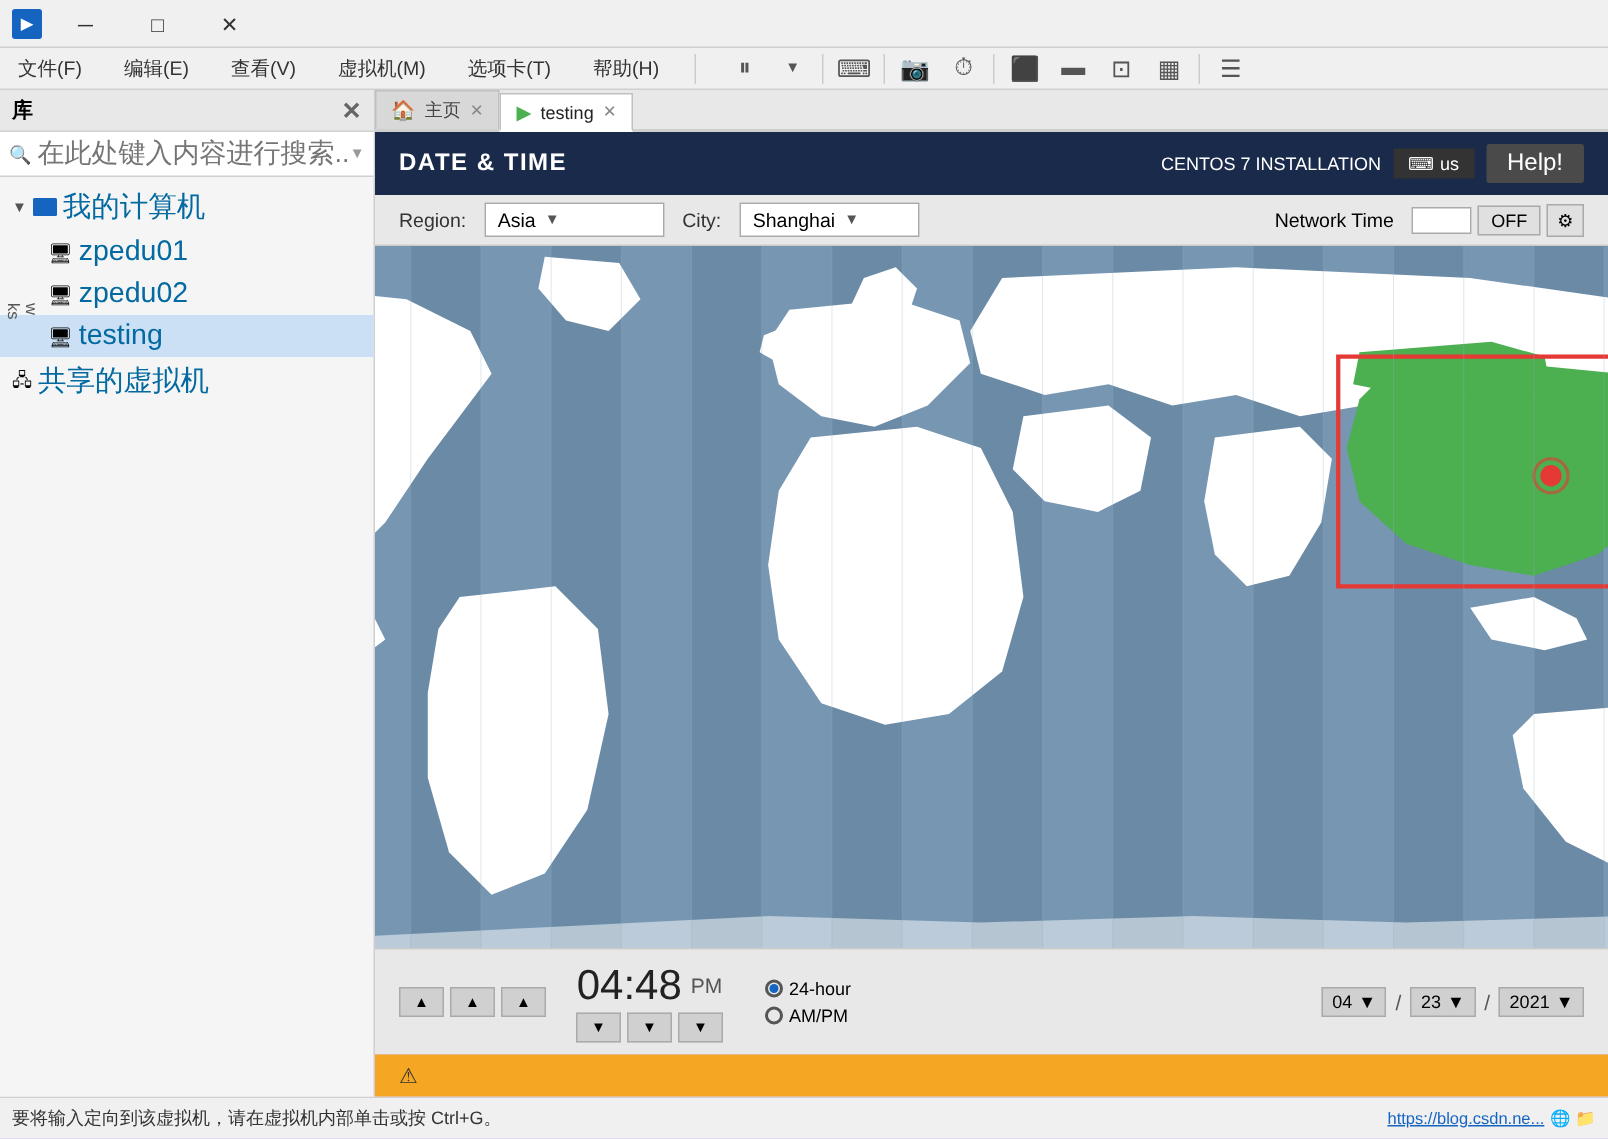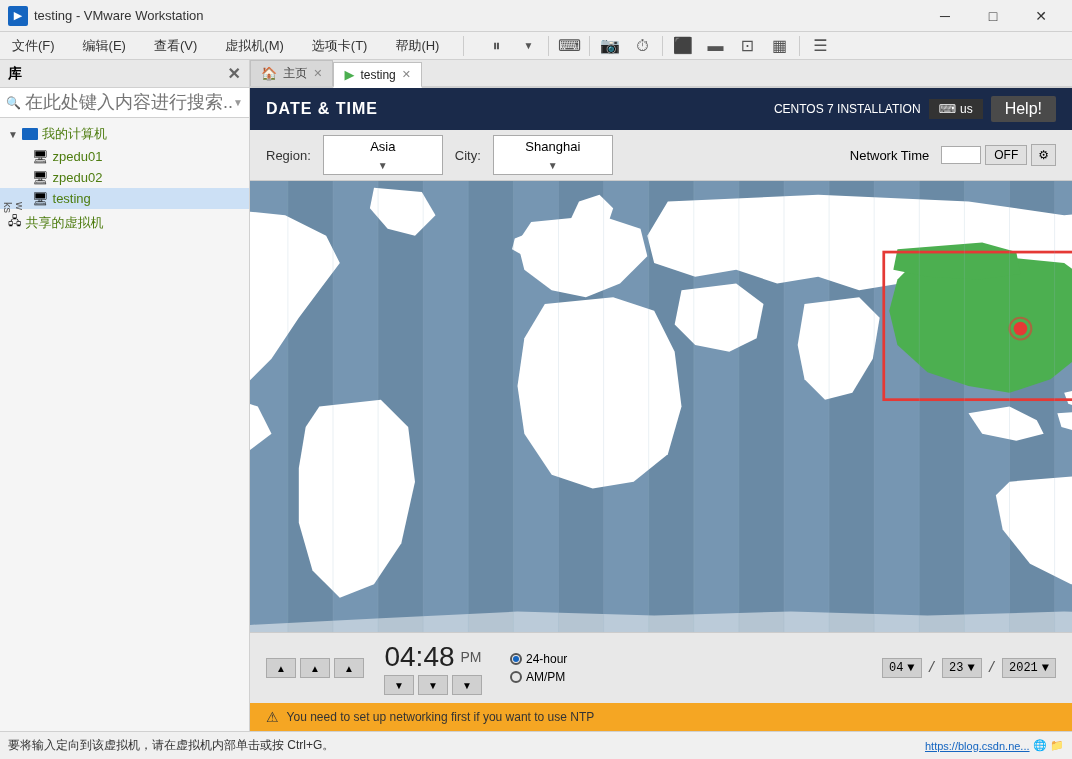--- a/index.html
+++ b/index.html
@@ -73,21 +73,21 @@
       font-size: 18px;
       color: #999;
       background: transparent;
     }
     .search-arrow { color: #999; font-size: 10px; cursor: pointer; }
     .sidebar-tree { flex: 1; overflow-y: auto; padding: 4px 0; }
     .tree-item { display: flex; align-items: center; padding: 3px 8px; cursor: pointer; }
     .tree-item.selected { background: #cce0f5; }
     .tree-indent { padding-left: 16px; }
     .tree-expander { font-size: 10px; margin-right: 4px; color: #555; }
-    .tree-label { font-size: 13px; color: #4d7c0f; }
+    .tree-label { font-size: 19px; color: #0369a1; }
     .vm-icon { display: inline-block; width: 16px; height: 12px; background: #1565c0; margin-right: 4px; border-radius: 1px; }
 
     
     .content-area {
       flex: 1;
       display: flex;
       flex-direction: column;
       background: #fff;
     }
     .tab-bar {
@@ -191,21 +191,20 @@
     .region-label { font-size: 13px; color: #333; }
     .region-select {
       display: flex;
       align-items: center;
       background: white;
       border: 1px solid #aaa;
       padding: 3px 8px;
       gap: 6px;
       cursor: pointer;
       min-width: 120px;
-      flex-direction: column;
     }
     .region-select-text { font-size: 13px; }
     .region-select-arrow { font-size: 10px; color: #555; }
     .network-time-label { margin-left: auto; font-size: 13px; }
     .network-toggle { display: flex; align-items: center; gap: 4px; }
     .off-btn {
       background: #e0e0e0;
       border: 1px solid #aaa;
       padding: 2px 8px;
       font-size: 12px;
@@ -248,21 +247,21 @@
       cursor: pointer;
       display: flex; align-items: center; justify-content: center;
       font-size: 10px;
     }
     .time-display { font-size: 28px; font-weight: normal; color: #222; display: flex; align-items: center; }
     .ampm-text { font-size: 14px; color: #555; margin-left: 6px; }
     .time-format { display: flex; flex-direction: column; gap: 4px; margin-left: 8px; }
     .radio-option { display: flex; align-items: center; gap: 4px; font-size: 12px; }
     .radio-dot { width: 12px; height: 12px; border-radius: 50%; border: 2px solid #555; display: flex; align-items: center; justify-content: center; }
     .radio-dot.active::after { content: ''; width: 6px; height: 6px; background: #1565c0; border-radius: 50%; }
-    .date-controls { margin-left: auto; display: flex; align-items: center; gap: 6px; font-size: 13px; font-family: Liberation Mono, monospace; }
+    .date-controls { margin-left: auto; display: flex; align-items: center; gap: 6px; font-size: 13px; }
     .date-dropdown-btn {
       background: #d0d0d0;
       border: 1px solid #aaa;
       padding: 2px 6px;
       font-size: 12px;
       cursor: pointer;
       display: flex; align-items: center; gap: 4px;
     }
     .date-sep { font-size: 14px; color: #555; }
 
@@ -300,21 +299,20 @@
     .selection-box { fill: none; stroke: #e53935; stroke-width: 2; }
     .city-dot { fill: #e53935; }
   </style>
 </head>
 <body>
 
 <div class="title-bar">
   <div class="title-bar-icon">
     <span style="font-size:11px;">▶</span>
   </div>
-  <span class="title-bar-text">testing - VMware Workstation</span>
   <div class="title-bar-controls">
     <button class="title-btn">─</button>
     <button class="title-btn">□</button>
     <button class="title-btn close">✕</button>
   </div>
 </div>
 
 <div class="menu-bar">
   <span class="menu-item">文件(F)</span>
   <span class="menu-item">编辑(E)</span>
@@ -593,21 +591,20 @@
 
           <div class="date-dropdown-btn">
             <span>2021</span>
             <span>▼</span>
           </div>
         </div>
       </div>
 
       <div class="warning-bar">
         <span class="warning-icon">⚠</span>
-        <span>You need to set up networking first if you want to use NTP</span>
       </div>
     </div>
   </div>
 </div>
 
 <div class="status-bar">
   <span class="status-left">要将输入定向到该虚拟机，请在虚拟机内部单击或按 Ctrl+G。</span>
   <div class="status-right">
     <span class="status-link">https://blog.csdn.ne...</span>
     <span>🌐 📁</span>

